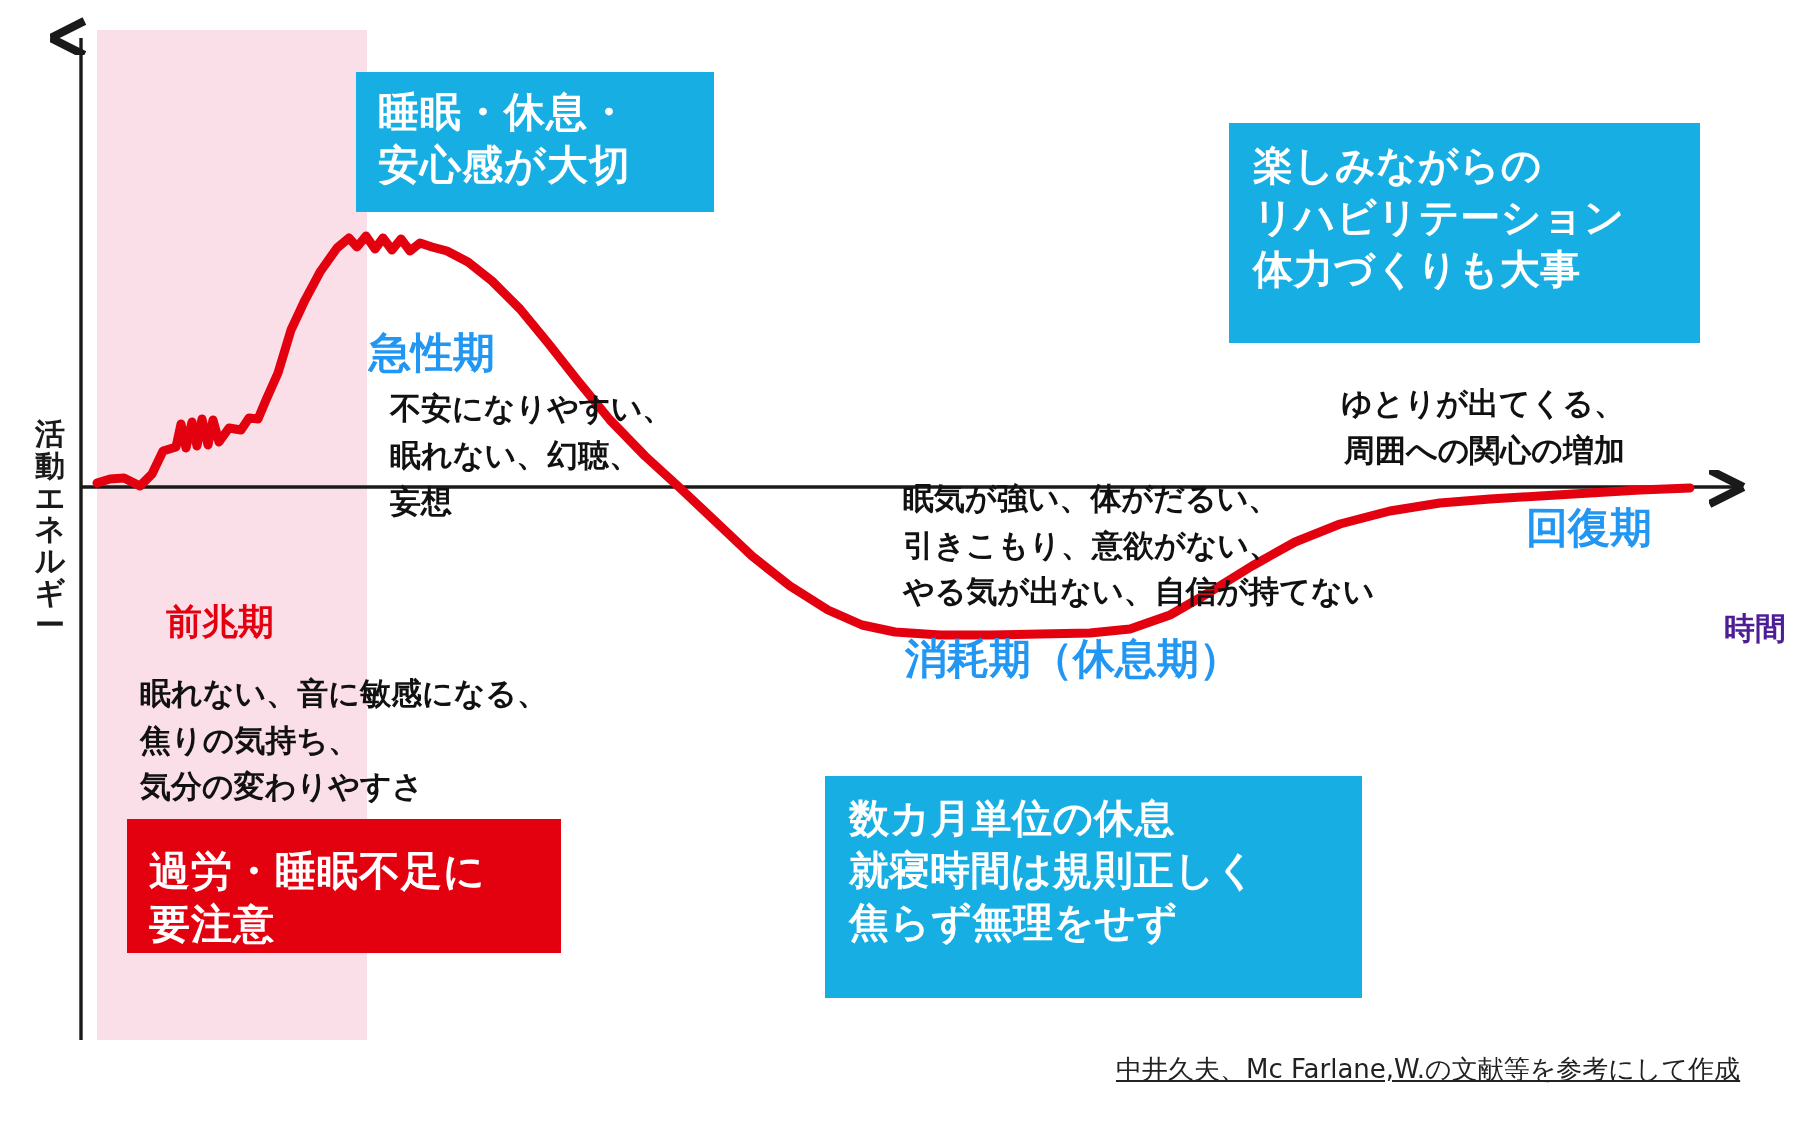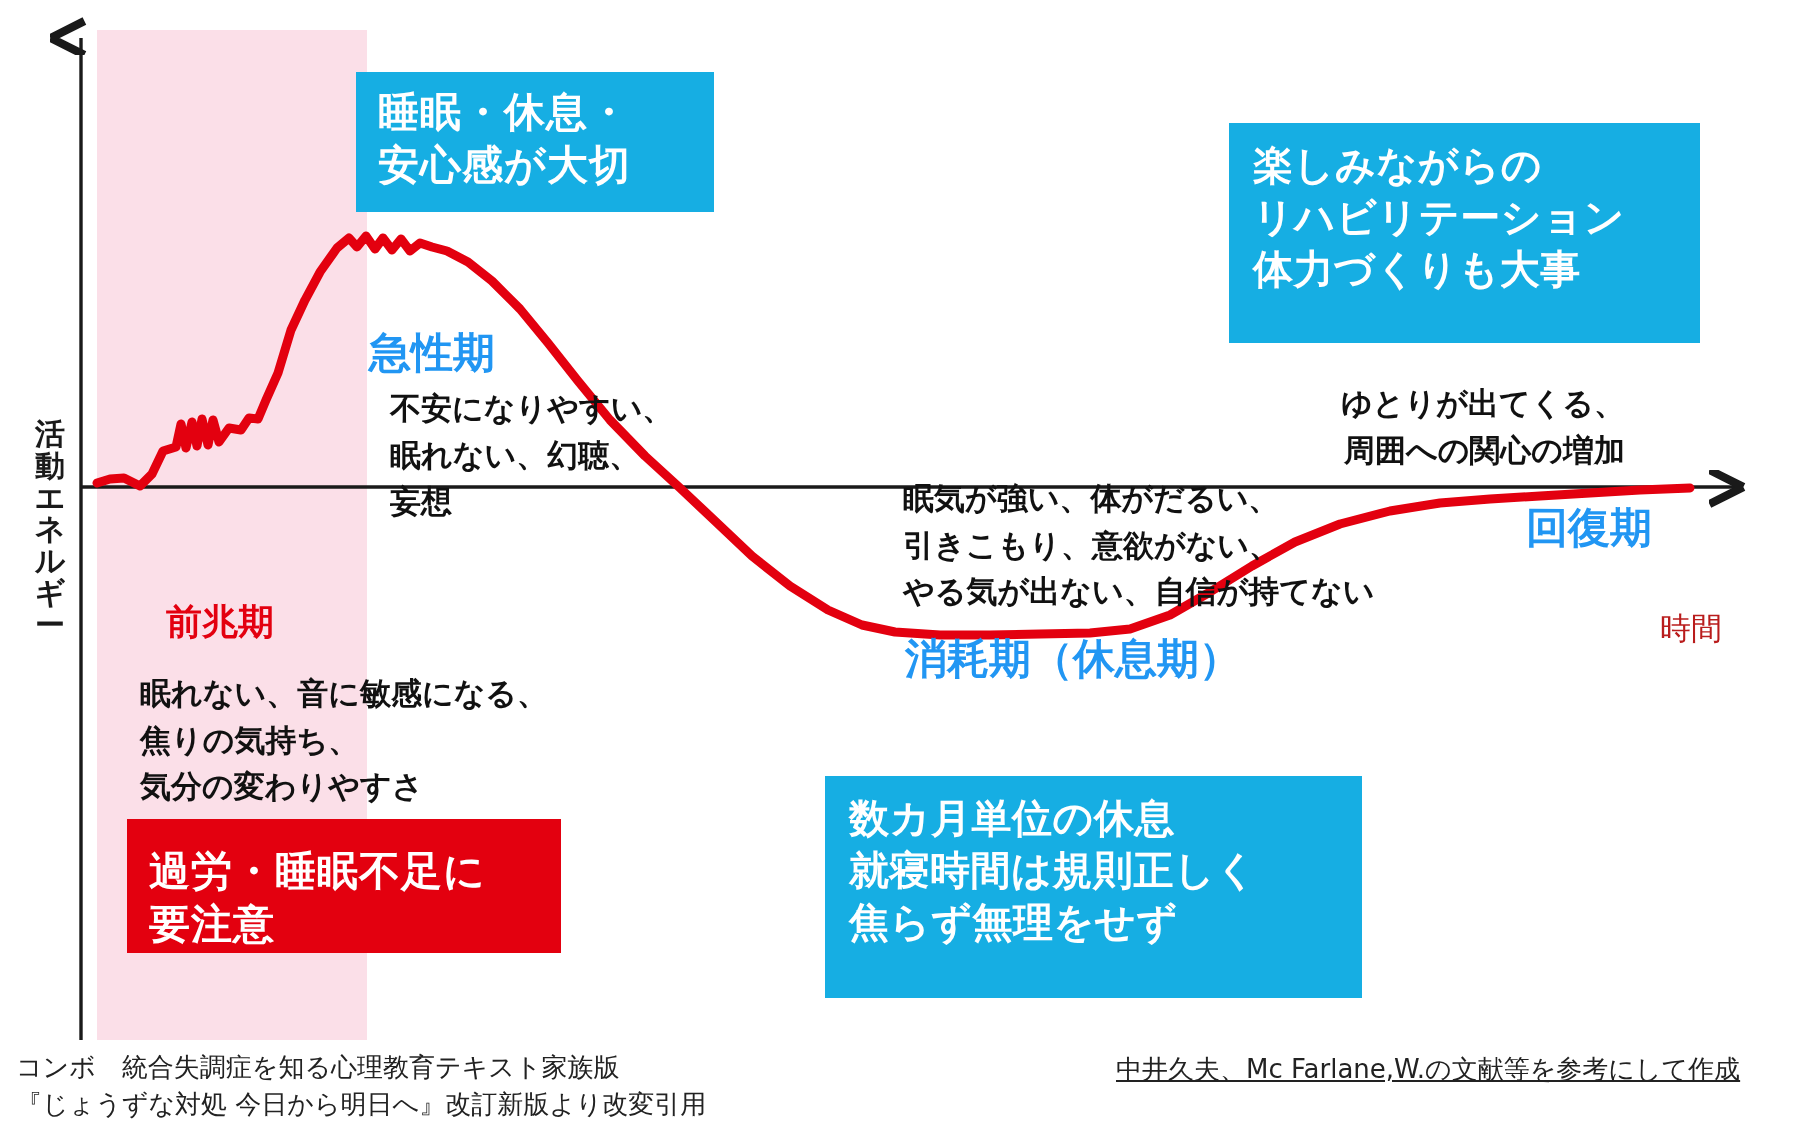--- a/index.html
+++ b/index.html
@@ -45,25 +45,25 @@
     font-weight: bold;
     color: #1a1a1a;
     line-height: 1.06;
     letter-spacing: 0px;
     font-family: "DejaVu Sans", "Liberation Sans", sans-serif;
   }
   #y-axis-label span { display: block; }
 
   
   #x-axis-label {
-    left: 1660px;
+    left: 1724px;
     top: 608px;
     font-size: 31px;
-    font-weight: normal;
-    color: #b91c1c;
+    font-weight: bold;
+    color: #4c1d95;
     font-family: "DejaVu Sans", "Liberation Sans", sans-serif;
   }
 
   
   .callout {
     color: #ffffff;
     font-weight: bold;
     font-family: "DejaVu Sans", "Liberation Sans", sans-serif;
     line-height: 1.30;
     white-space: pre-line;
@@ -205,17 +205,15 @@
 
   <div class="abs phase-heading blue" id="phase-exhaust-heading">消耗期（休息期）</div>
   <div class="abs desc" id="desc-exhaust">眠気が強い、体がだるい、
 引きこもり、意欲がない、
 やる気が出ない、自信が持てない</div>
 
   <div class="abs phase-heading blue" id="phase-recovery-heading">回復期</div>
   <div class="abs desc" id="desc-recovery">ゆとりが出てくる、
 周囲への関心の増加</div>
 
-  <div class="abs footer" id="footer-left">コンボ　統合失調症を知る心理教育テキスト家族版
-『じょうずな対処 今日から明日へ』改訂新版より改変引用</div>
   <div class="abs footer" id="footer-right">中井久夫、Mc Farlane,W.の文献等を参考にして作成</div>
 
 </div>
 
 </body></html>

